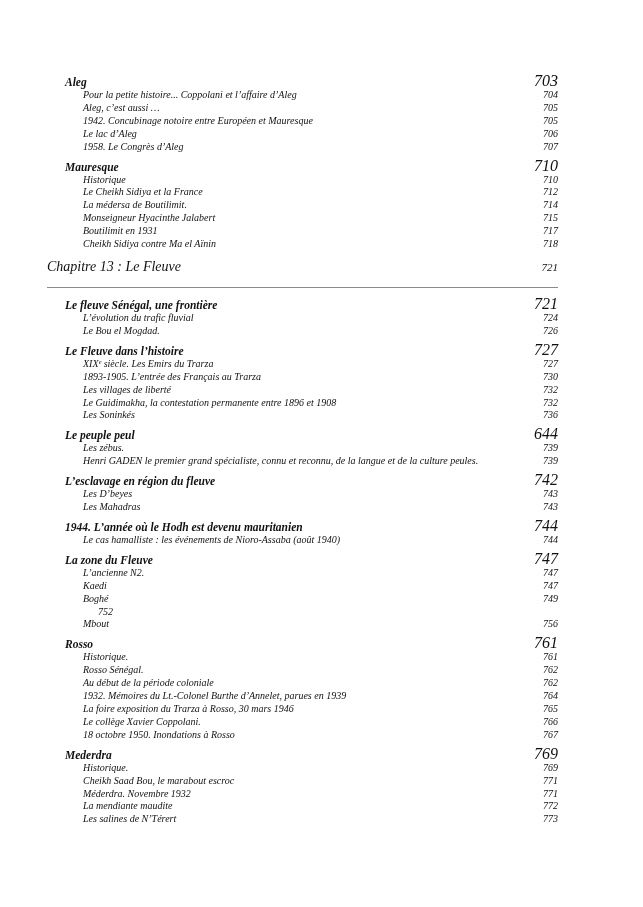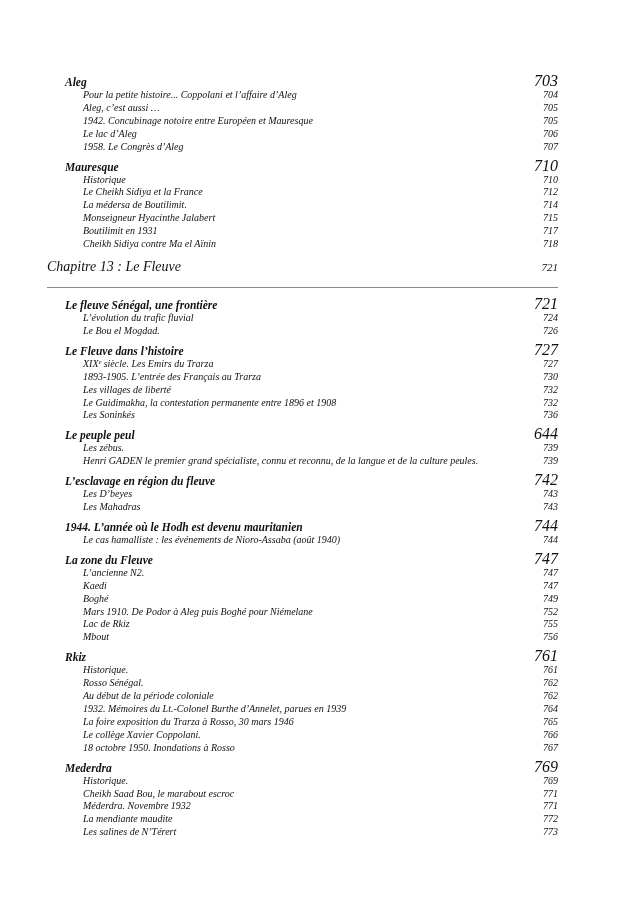--- a/index.html
+++ b/index.html
@@ -193,37 +193,32 @@
           </div>
           <div class="row item">
             <span>Kaedi</span>
             <span class="pg">747</span>
           </div>
           <div class="row item">
             <span>Boghé</span>
             <span class="pg">749</span>
           </div>
           <div class="row item">
-            <span>Mars 1910. De Podor à Aleg puis Boghé pour Niémelane</span>
             <span class="pg">752</span>
-          </div>
-          <div class="row item">
-            <span>Lac de Rkiz</span>
-            <span class="pg">755</span>
           </div>
           <div class="row item">
             <span>Mbout</span>
             <span class="pg">756</span>
           </div>
         </div>
   </div>
 
   <div class="section">
     <div class="row section-title">
-      <span>Rkiz</span>
+      <span>Rosso</span>
       <span class="pg">761</span>
     </div>
     <div class="items">
           <div class="row item">
             <span>Historique.</span>
             <span class="pg">761</span>
           </div>
           <div class="row item">
             <span>Rosso Sénégal.</span>
             <span class="pg">762</span>

